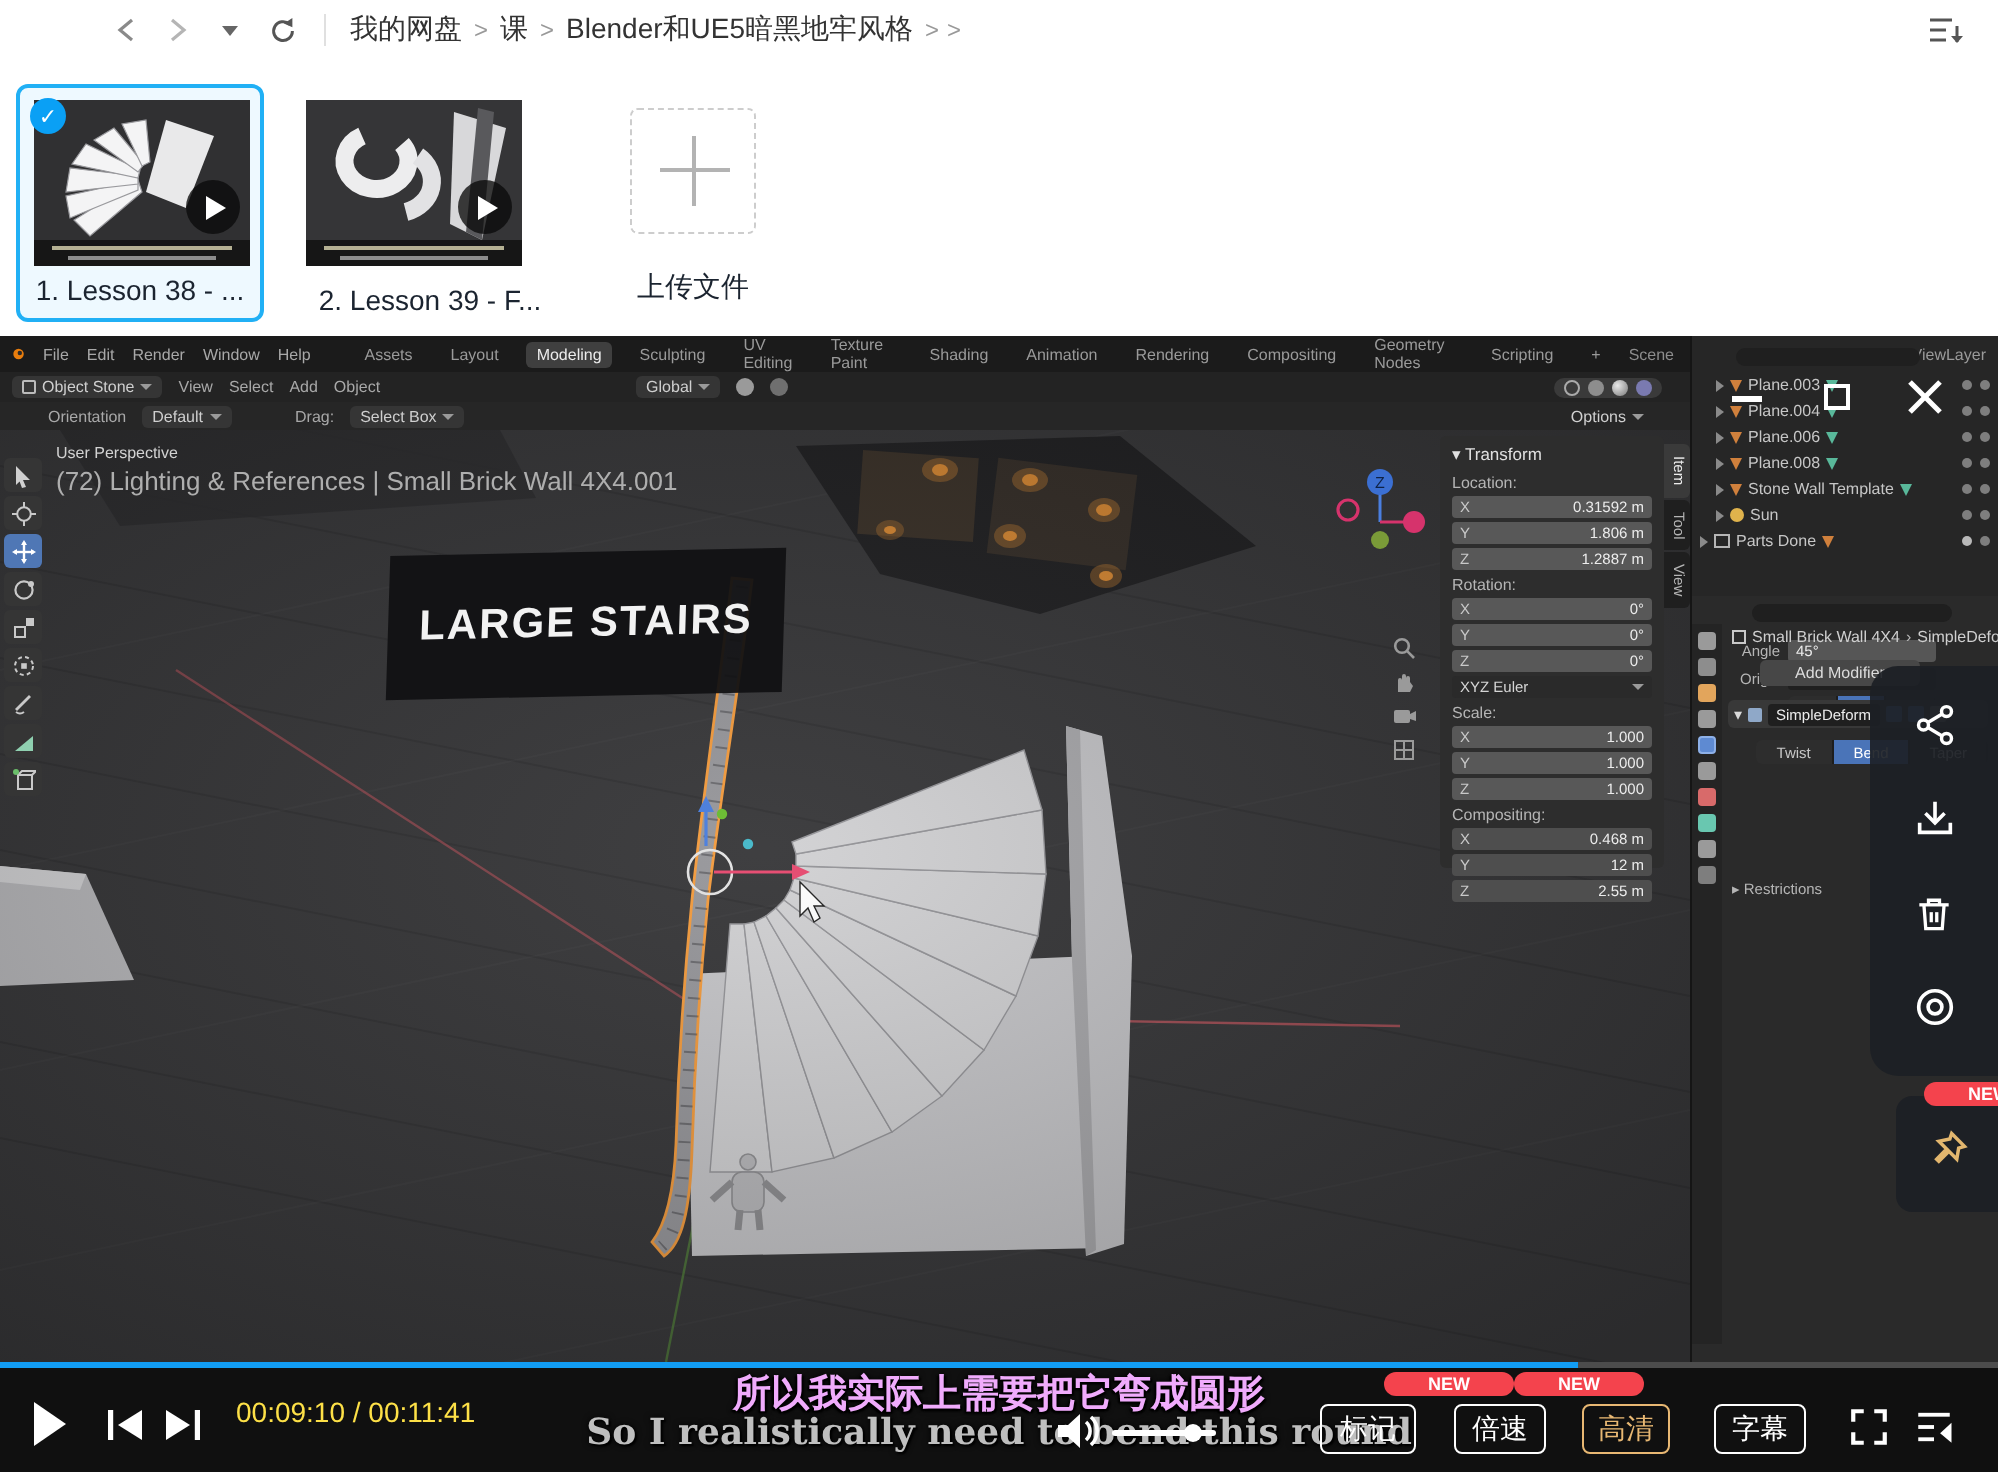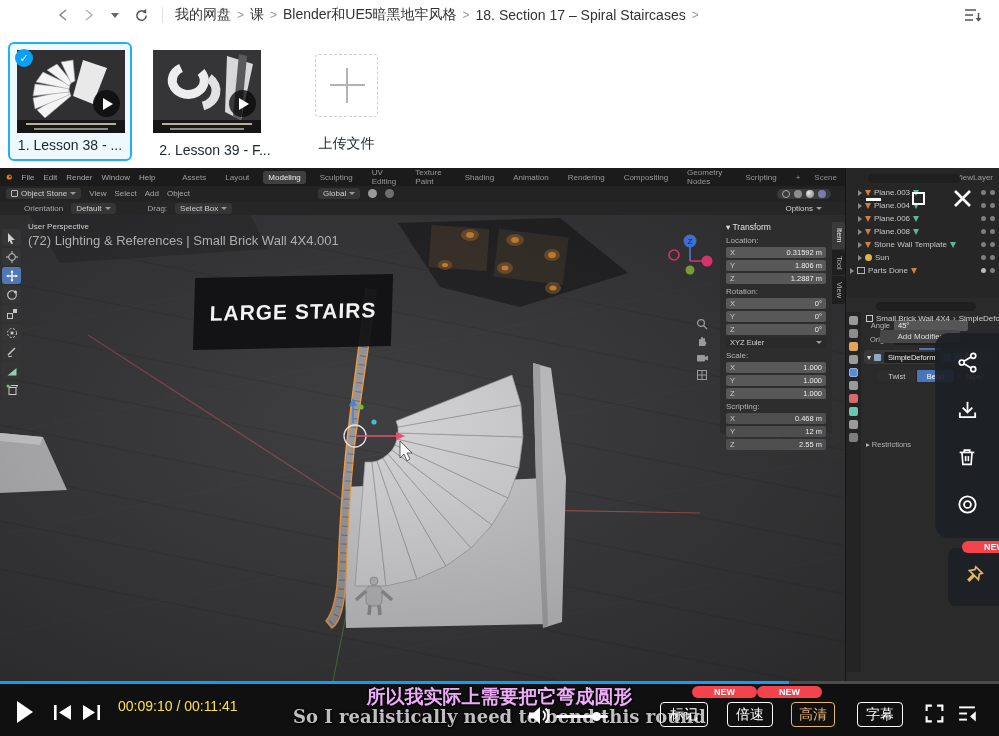--- a/index.html
+++ b/index.html
@@ -132,21 +132,20 @@
       </svg>
   </span>
   <span class="tb-divider"></span>
   <nav style="display:flex;align-items:center;">
     <span class="crumb">我的网盘</span>
     <span class="crumb-sep">&gt;</span>
     <span class="crumb">课</span>
     <span class="crumb-sep">&gt;</span>
     <span class="crumb">Blender和UE5暗黑地牢风格</span>
     <span class="crumb-sep">&gt;</span>
-    <span class="crumb">18. Section 17 – Spiral Staircases</span>
     <span class="crumb-sep">&gt;</span>
   </nav>
   <span id="sortbtn">
     <svg width="18" height="16" viewBox="0 0 18 16">
         <g stroke="#555" stroke-width="1.5" fill="none">
           <line x1="1" y1="3" x2="12" y2="3"></line>
           <line x1="1" y1="8" x2="9" y2="8"></line>
           <line x1="1" y1="13" x2="9" y2="13"></line>
           <line x1="14.5" y1="6" x2="14.5" y2="14"></line>
         </g>
@@ -518,21 +517,21 @@
           <span>1.000</span>
         </div>
       <div class="frow">
           <span class="ax">Y</span>
           <span>1.000</span>
         </div>
       <div class="frow">
           <span class="ax">Z</span>
           <span>1.000</span>
         </div>
-      <div class="np-sec">Scripting:</div>
+      <div class="np-sec">Compositing:</div>
       <div class="frow" style="background:#4e4e4e;">
           <span class="ax">X</span>
           <span>0.468 m</span>
         </div>
       <div class="frow" style="background:#4e4e4e;">
           <span class="ax">Y</span>
           <span>12 m</span>
         </div>
       <div class="frow" style="background:#4e4e4e;">
           <span class="ax">Z</span>

